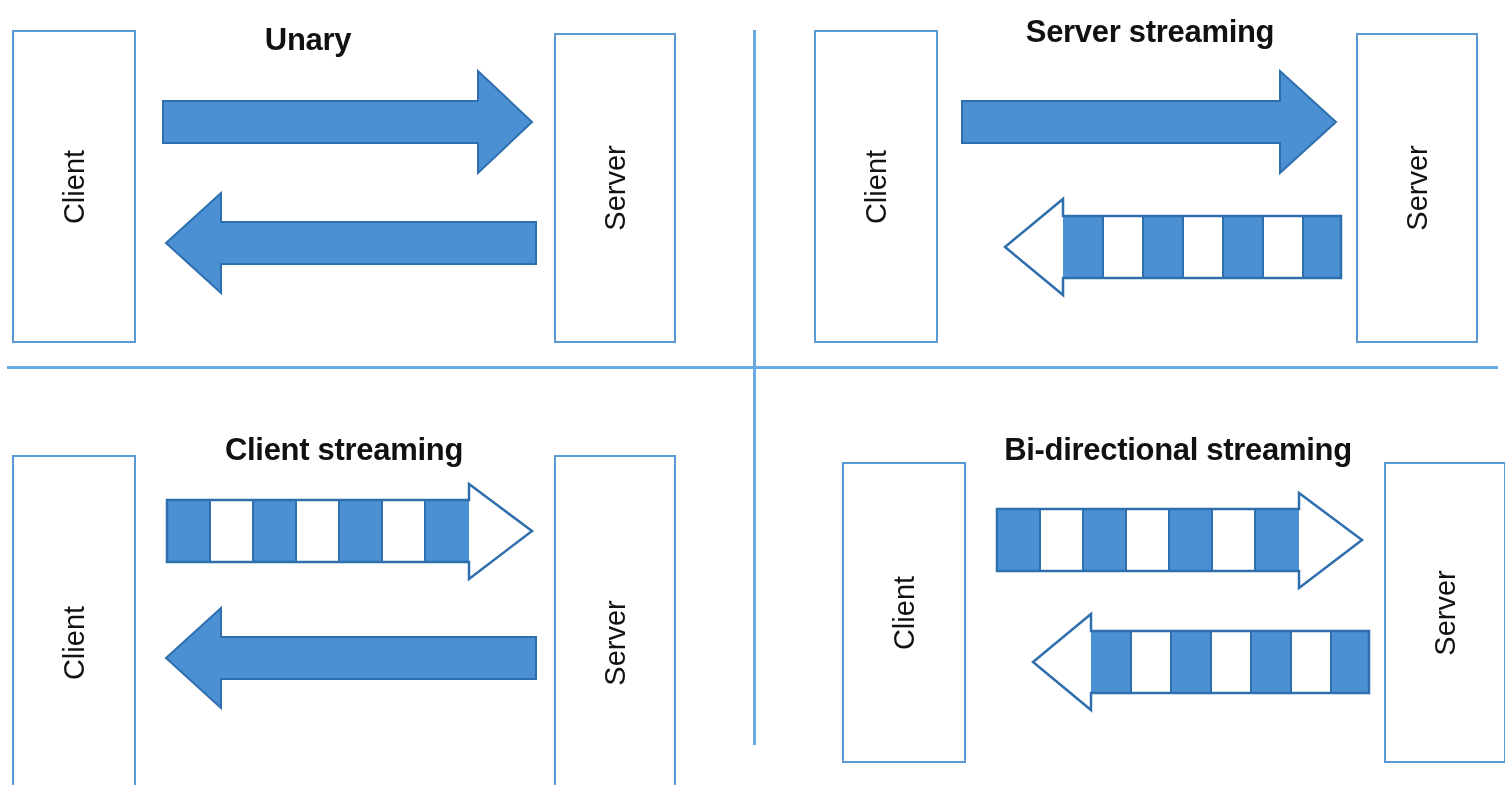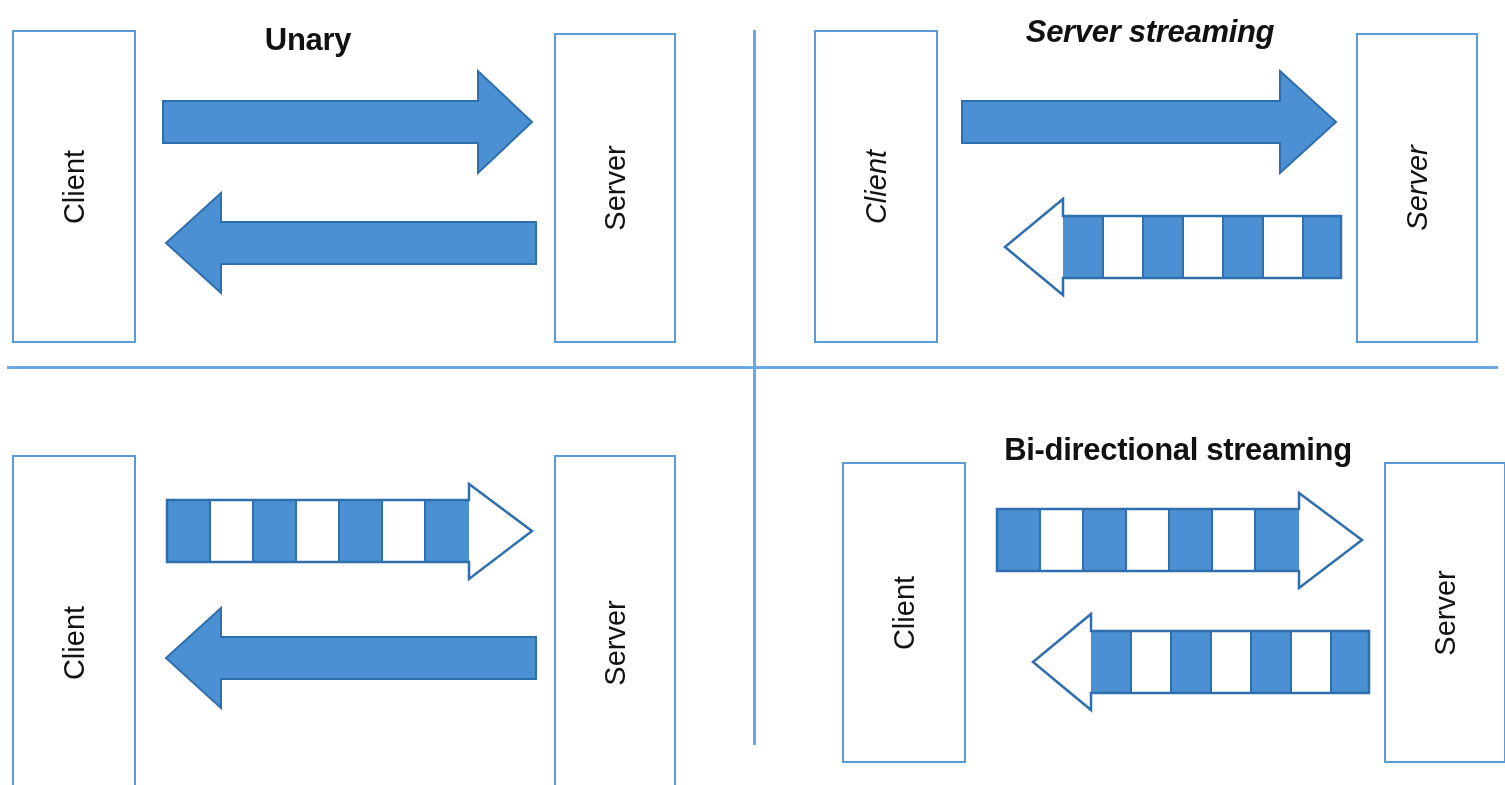--- a/index.html
+++ b/index.html
@@ -34,21 +34,21 @@
     width: 3px;
     height: 715px;
     background: #6aaae4;
   }
 
   
   .quadrant {
     position: absolute;
   }
   .q-tl { left: 0px;   top: 0px;   width: 752px; height: 366px; }
-  .q-tr { left: 756px; top: 0px;   width: 749px; height: 366px; font-style: italic; }
+  .q-tr { left: 756px; top: 0px;   width: 749px; height: 366px; }
   .q-bl { left: 0px;   top: 370px; width: 752px; height: 415px; }
   .q-br { left: 756px; top: 370px; width: 749px; height: 415px; margin-left: 28px; }
 
   
   .title {
     position: absolute;
     font-size: 31px;
     font-weight: 600;
     color: #111111;
     white-space: nowrap;
@@ -154,20 +154,21 @@
           </g>
 
           <polygon points="337,18 59,18 59,1 1,49 59,97 59,80 337,80" fill="none" stroke="#2f6fad" stroke-width="2.5" stroke-linejoin="miter"></polygon>
         </g>
       </svg>
     </div>
   </div>
 
   <div class="quadrant q-bl">
 
+    <div class="title" style="left:344px; top:62px;">Client streaming</div>
 
     <div class="endpoint" style="left:12px; top:85px; width:124px; height:375px;">
       <span class="vlabel">Client</span>
     </div>
 
     <div class="endpoint" style="left:554px; top:85px; width:122px; height:375px;">
       <span class="vlabel">Server</span>
     </div>
 
     <div class="arrow" style="left:166px; top:113px;">

